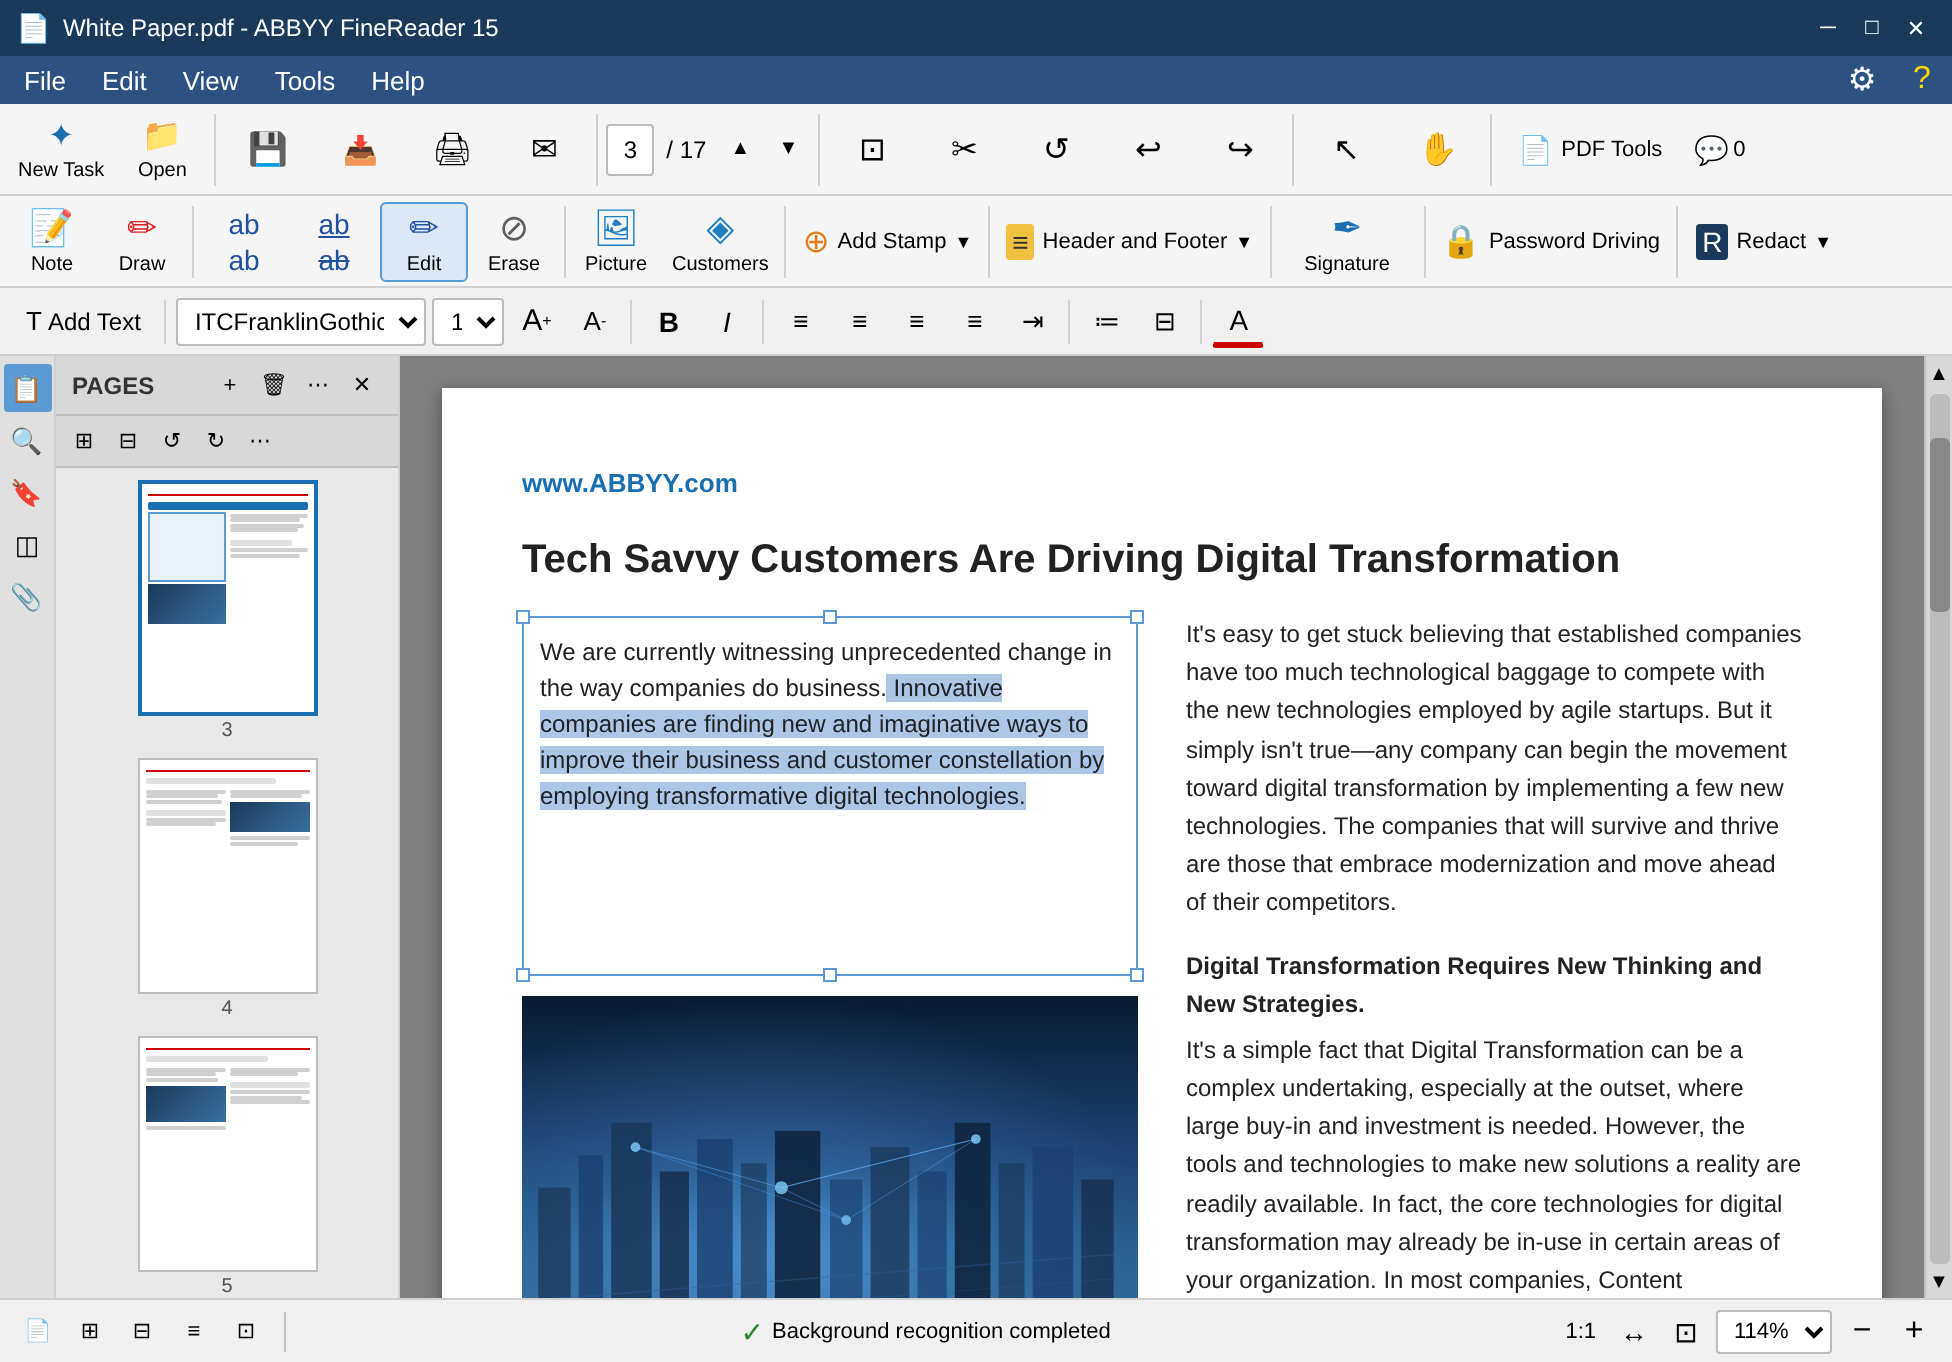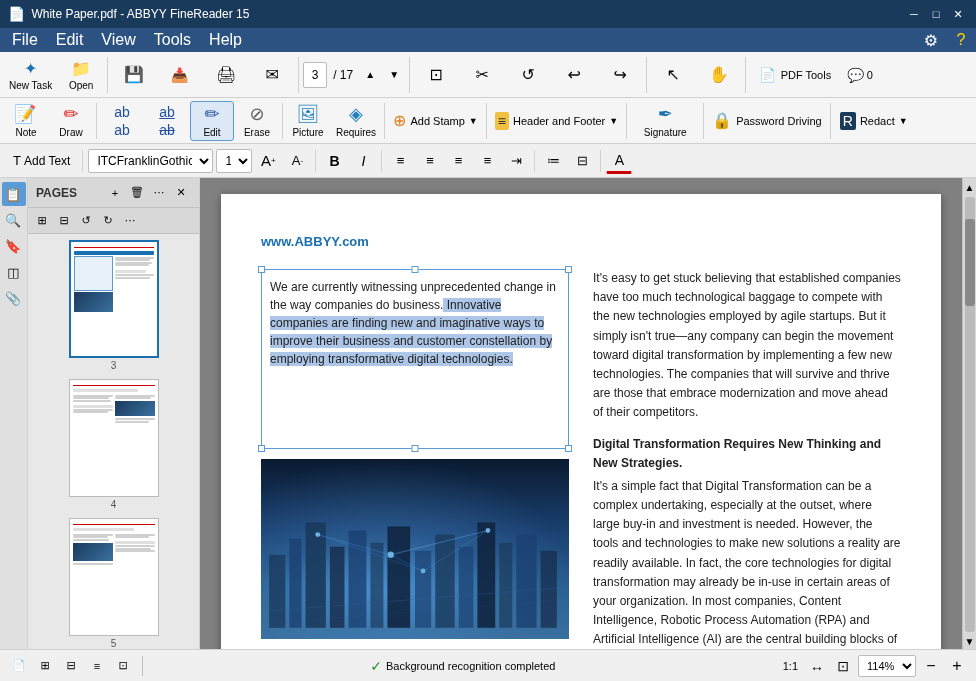--- a/index.html
+++ b/index.html
@@ -26,21 +26,21 @@
       color: white;
       height: 24px;
       display: flex;
       align-items: center;
       padding: 0 4px;
       gap: 2px;
     }
     .menu-item {
       padding: 2px 8px;
       cursor: pointer;
-      font-size: 16px;
+      font-size: 13px;
       border-radius: 2px;
     }
     .menu-right { margin-left: auto; display: flex; gap: 8px; }
     .menu-icon { width: 22px; height: 22px; display: flex; align-items: center; justify-content: center; cursor: pointer; border-radius: 2px; }
 
     
     .toolbar {
       background: #f5f5f5;
       border-bottom: 1px solid #d0d0d0;
       height: 46px;
@@ -428,21 +428,21 @@
     <span style="font-size:18px; color:#606060;">⊘</span>
     <span style="font-size:10px;">Erase</span>
   </div>
   <div class="toolbar-sep"></div>
   <div class="edit-btn">
     <span style="font-size:18px; color:#2080c0;">🖼</span>
     <span style="font-size:10px;">Picture</span>
   </div>
   <div class="edit-btn">
     <span style="font-size:18px; color:#2080c0;">◈</span>
-    <span style="font-size:10px;">Requires</span>
+    <span style="font-size:10px;">Customers</span>
   </div>
   <div class="toolbar-sep"></div>
   <div class="edit-btn stamp">
     <span style="font-size:16px; color:#e08020;">⊕</span>
     <span style="font-size:11px;">Add Stamp</span>
     <span style="font-size:9px;">▼</span>
   </div>
   <div class="toolbar-sep"></div>
   <div class="edit-btn header-footer">
     <span style="font-size:14px; background:#f0c040; padding:1px 3px; border-radius:2px; color:#333;">≡</span>
@@ -608,20 +608,21 @@
     </div>
   </div>
 
   <div class="doc-area">
     <div class="doc-page">
 
       <div class="doc-header-url">
         <span style="color:#1a6fb0; font-weight:bold; font-size:13px;">www.ABBYY.com</span>
       </div>
 
+      <div class="doc-title">Tech Savvy Customers Are Driving Digital Transformation</div>
 
       <div class="doc-columns">
 
         <div class="doc-col-left">
 
           <div style="position:relative; border:1px solid #5b9bd5; padding:8px; background:white; min-height:180px;">
             <div class="sel-handle tl"></div>
             <div class="sel-handle tr"></div>
             <div class="sel-handle bl"></div>
             <div class="sel-handle br"></div>

